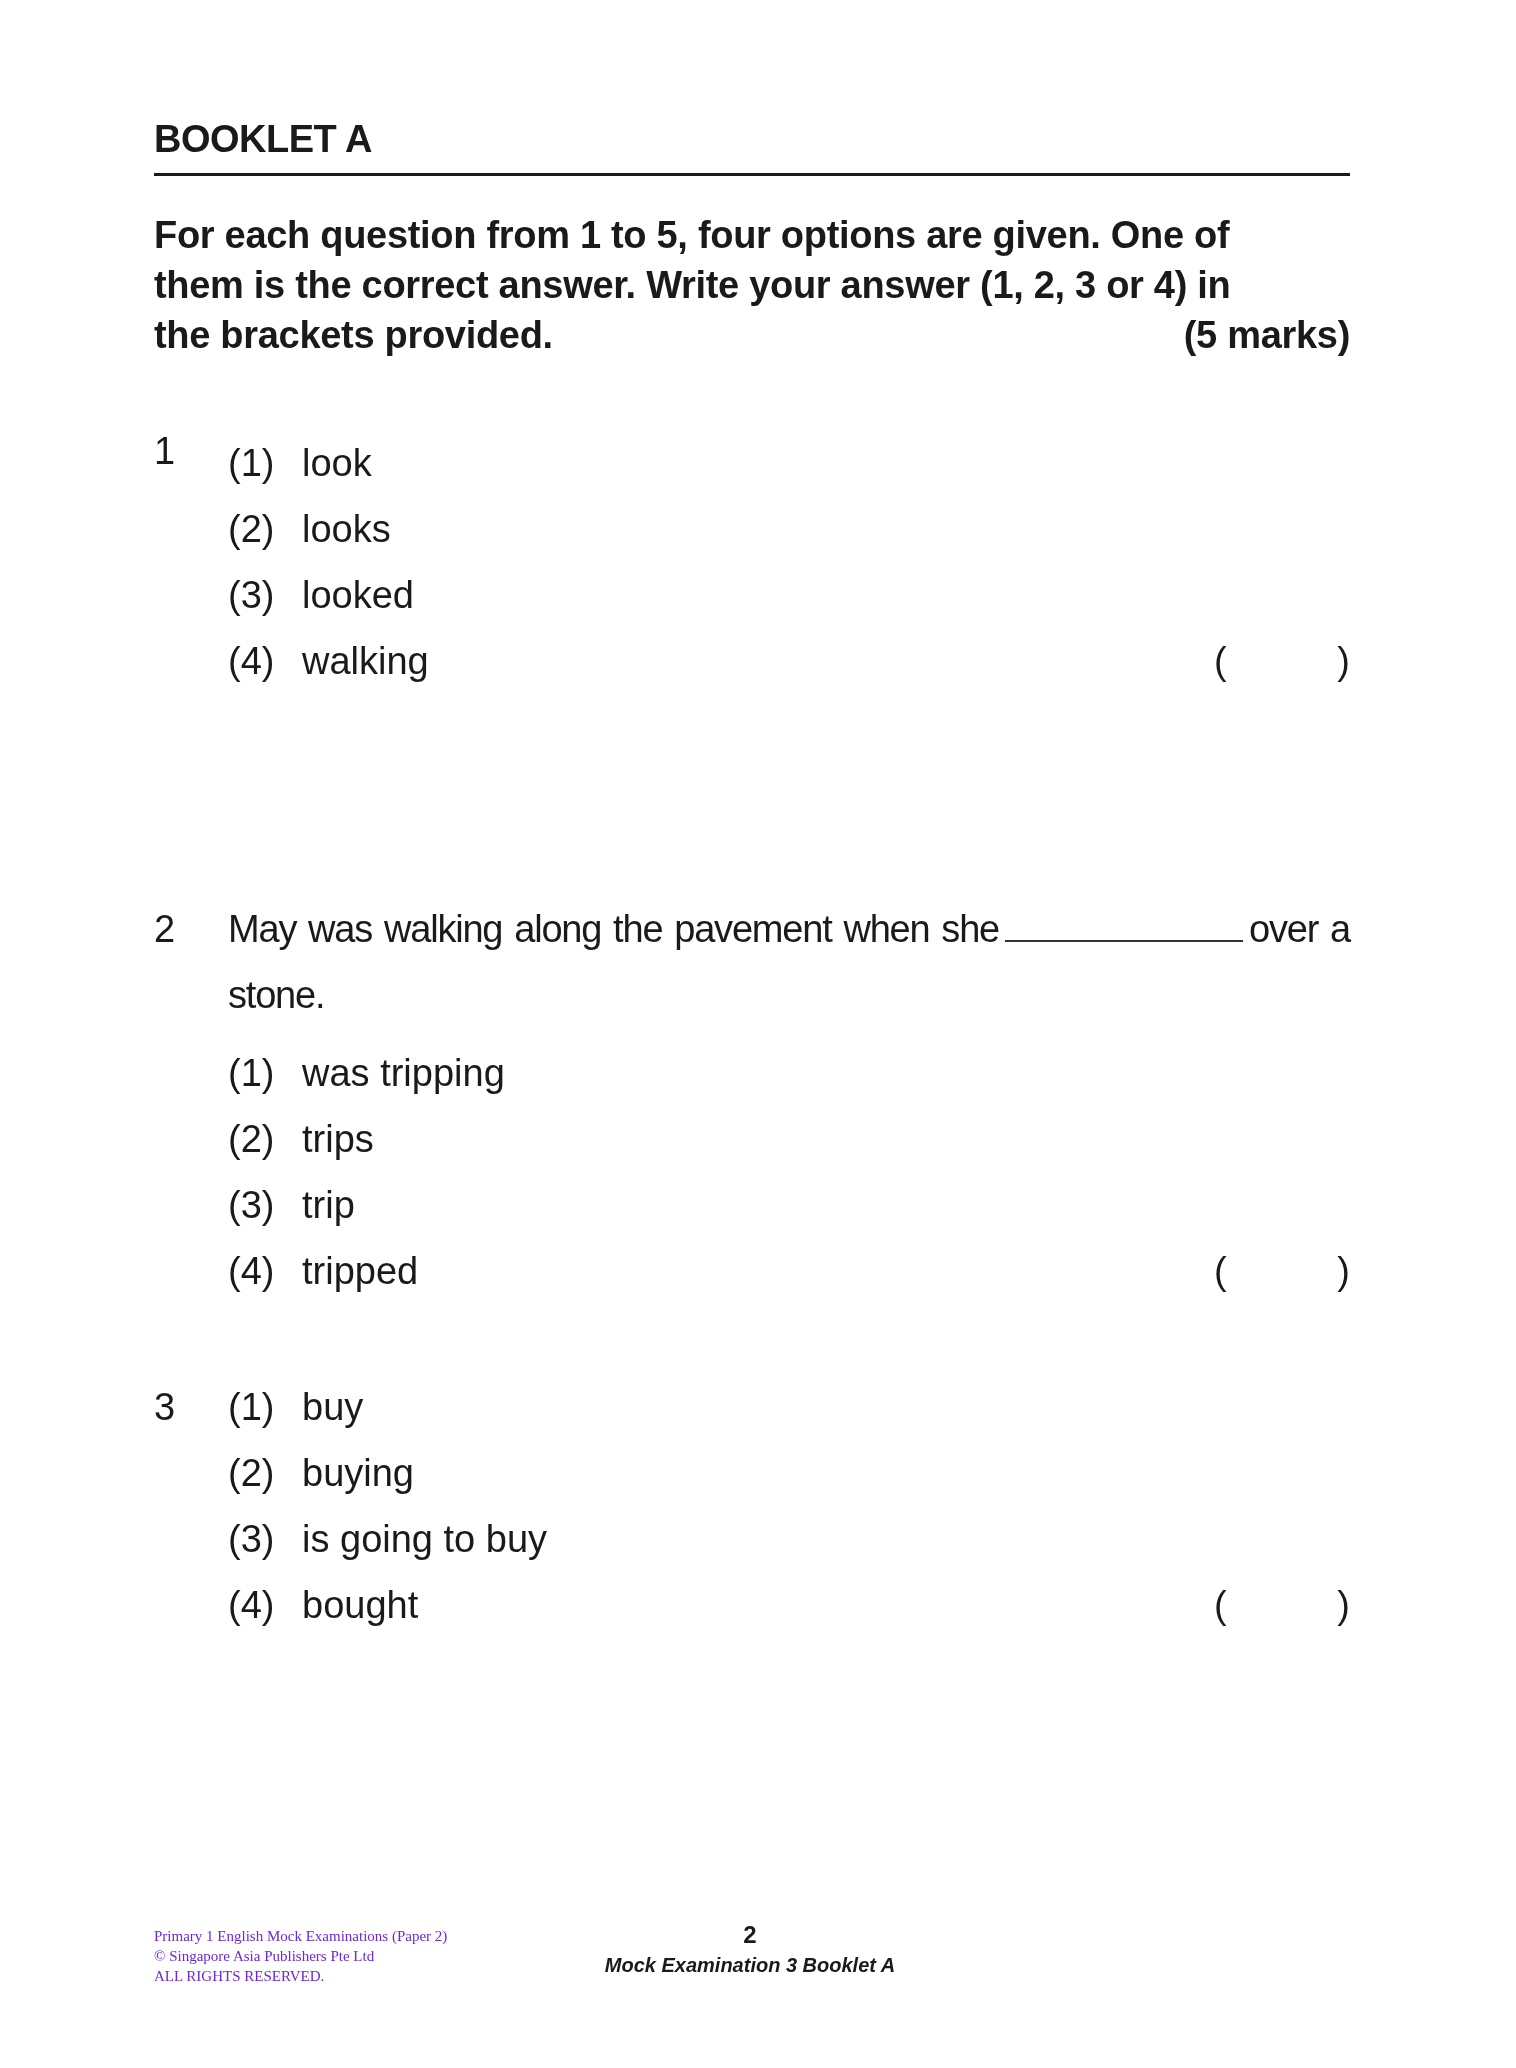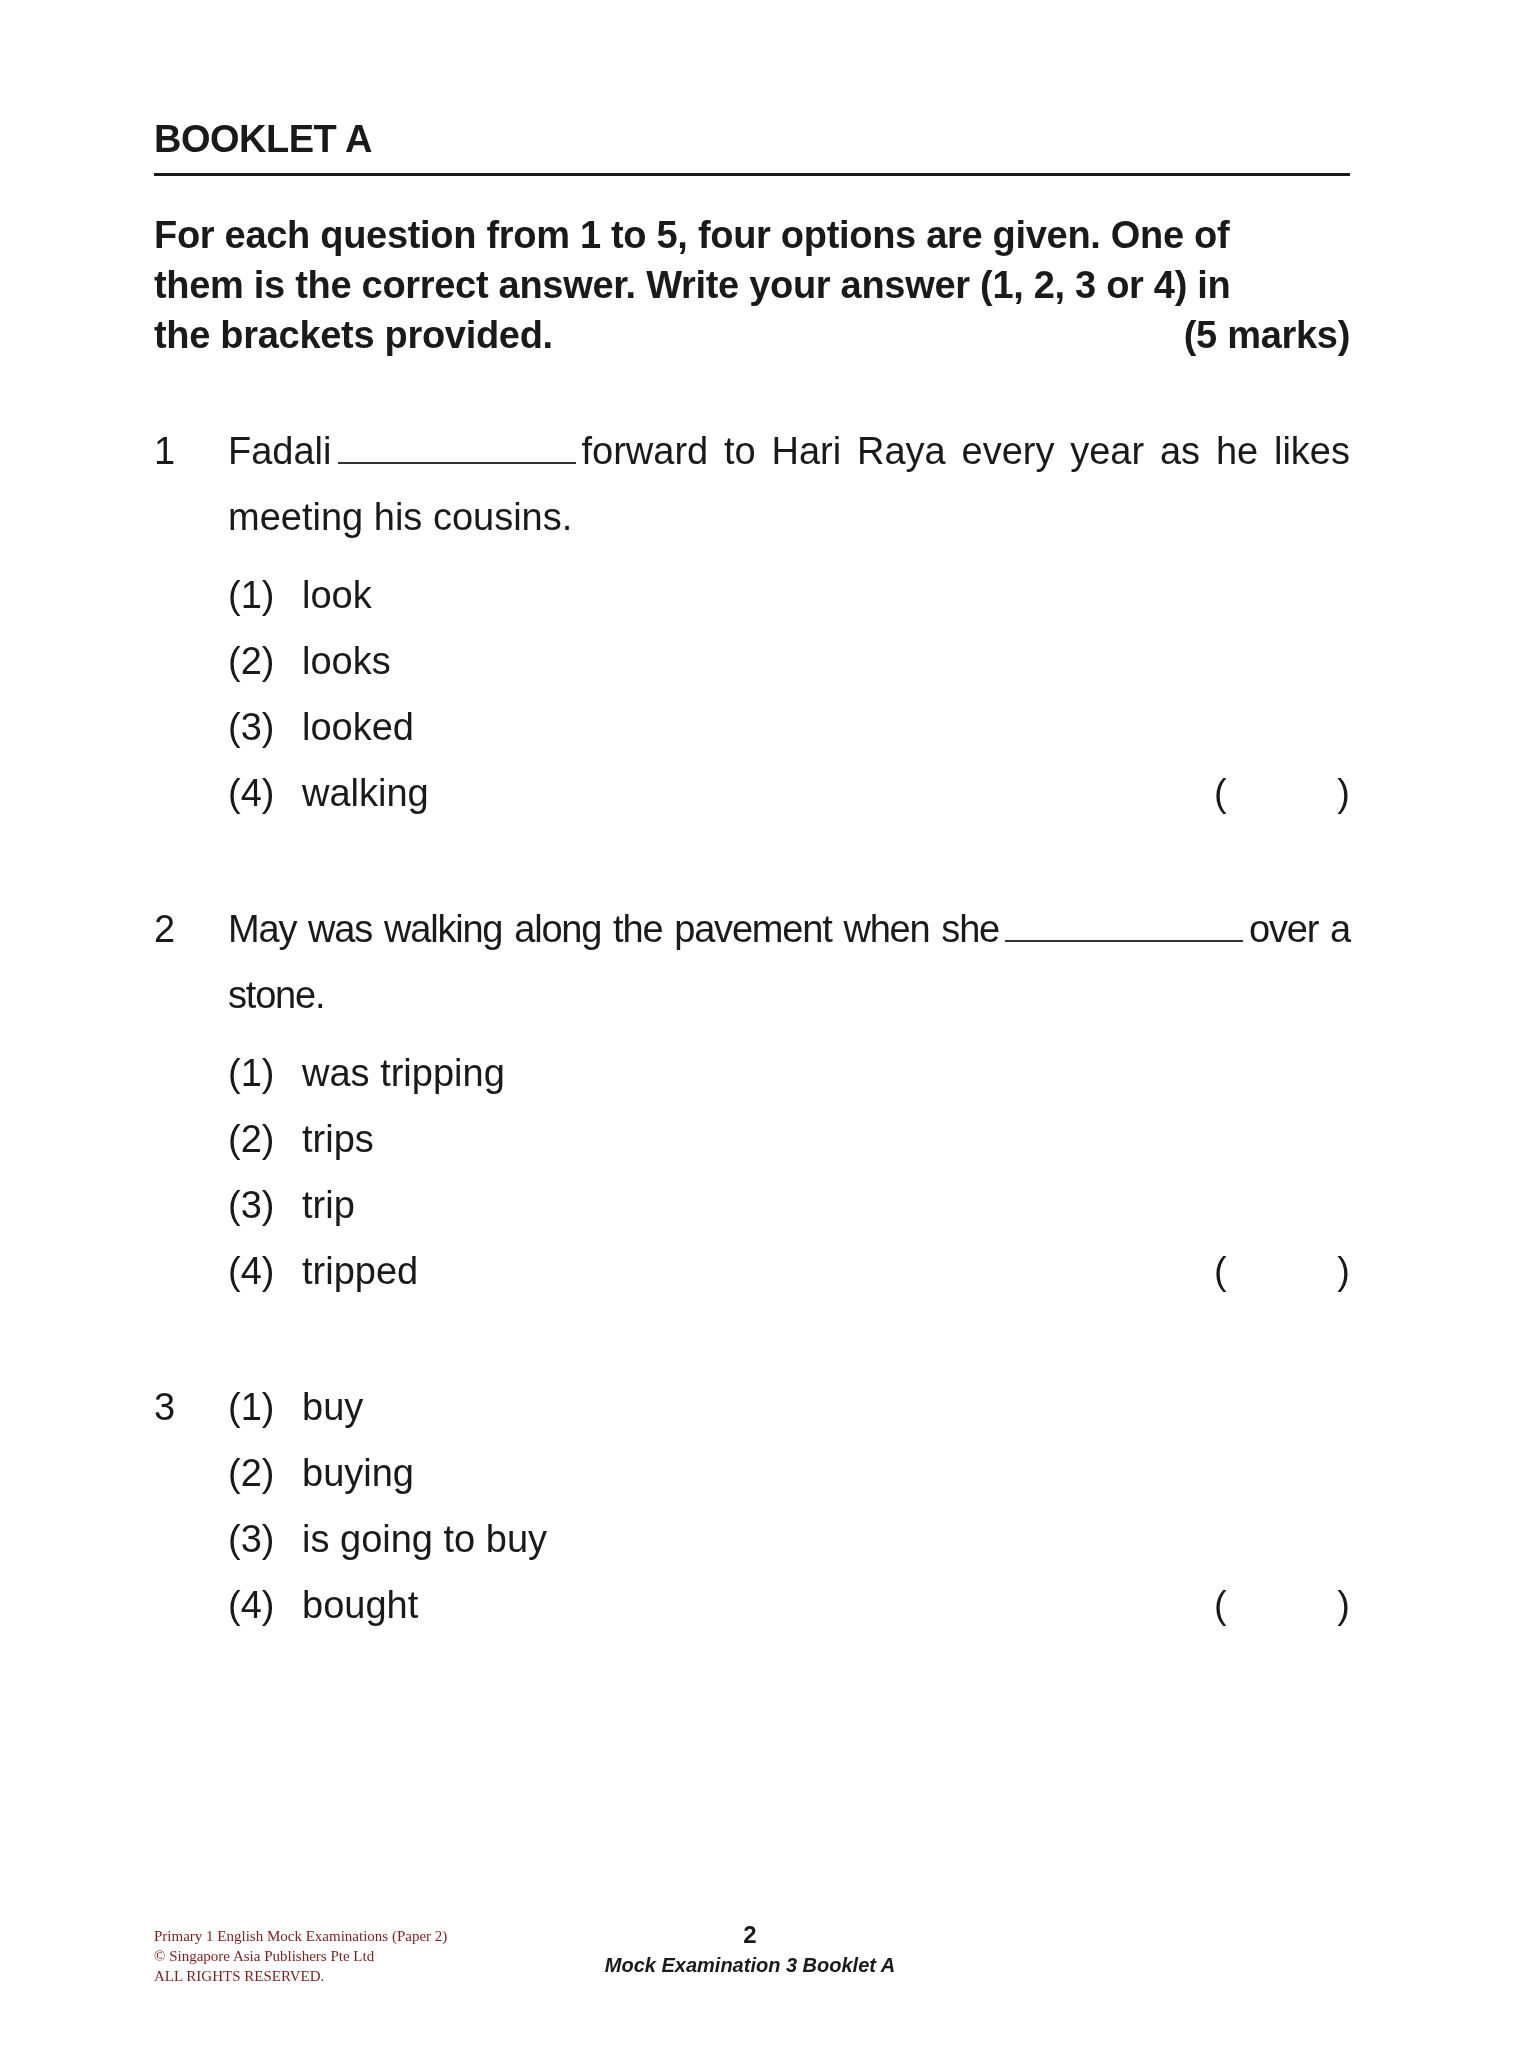--- a/index.html
+++ b/index.html
@@ -101,21 +101,21 @@
       justify-content: space-between;
       width: 136px;
     }
     .footer-left {
       position: absolute;
       left: 154px;
       top: 1926px;
       font-family: "Liberation Serif", serif;
       font-size: 15px;
       line-height: 20px;
-      color: #7f1d1d;
+      color: #6d28d9;
     }
     .footer-center {
       position: absolute;
       left: 560px;
       width: 380px;
       top: 1920px;
       text-align: center;
     }
     .page-number {
       font-size: 24px;
@@ -142,21 +142,20 @@
     <div>them is the correct answer. Write your answer (1, 2, 3 or 4) in</div>
     <div class="instr-last">
       <span>the brackets provided.</span>
       <span>(5 marks)</span>
     </div>
   </div>
 
   <div class="question" style="top:418px;">
     <div class="q-num">1</div>
     <div class="q-body">
-      <div class="q-stem"><span>Fadali</span><span class="blank"></span><span>forward to Hari Raya every year as he likes meeting his cousins.</span></div>
       <div class="options">
         <div class="option">
           <span class="opt-label">(1)</span>
           <span class="opt-text">look</span>
         </div>
         <div class="option">
           <span class="opt-label">(2)</span>
           <span class="opt-text">looks</span>
         </div>
         <div class="option">

